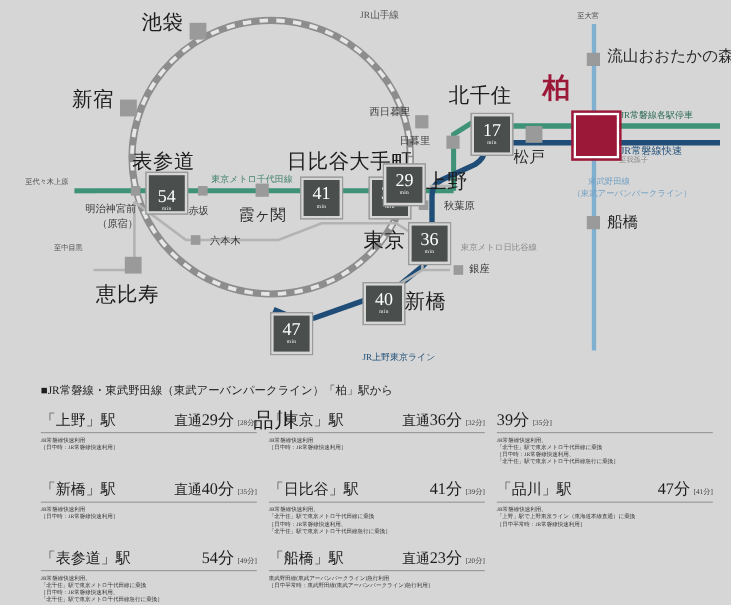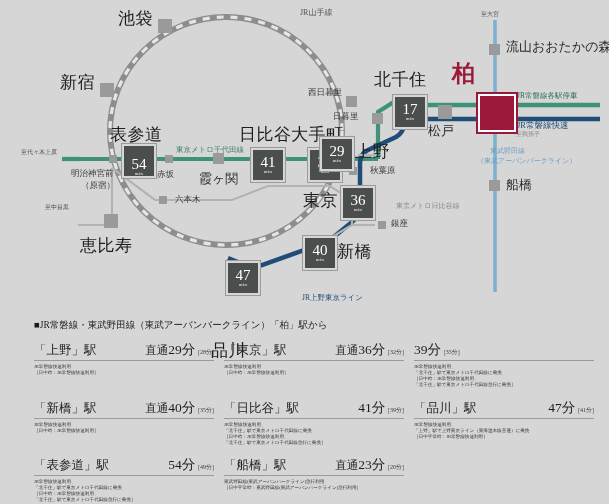--- a/index.html
+++ b/index.html
@@ -13,21 +13,21 @@
   }
   #map{
     position:absolute;left:0;top:0;width:609px;height:314px;
     background:#d6d6d6;
   }
   #map svg{position:absolute;left:0;top:0;}
   .lbl{position:absolute;white-space:nowrap;line-height:1;}
   
   .st-big{font-size:17px;color:#1d1d1d;letter-spacing:.5px;}
   .st-mid{font-size:13px;color:#2a2a2a;}
-  .st-sm{font-size:8.5px;color:#3a3a3a;font-family:Liberation Mono, monospace;}
+  .st-sm{font-size:8.5px;color:#3a3a3a;}
   .st-xs{font-size:6px;color:#4a4a4a;}
   .kashiwa{font-size:23px;color:#9b1838;letter-spacing:1px;font-weight:bold;}
   .lin-green{font-size:7.5px;color:#3e7f6b;}
   .lin-blue{font-size:8.5px;color:#1f4d77;}
   .lin-lblue{font-size:7px;color:#6f9fc4;}
   .lin-gray2{font-size:7px;color:#8a8a8a;}
   .lin-yama{font-size:8px;color:#555;}
 
   
   .badge{
@@ -153,21 +153,21 @@
   <div class="lbl st-sm" style="left:71px;top:170px;">明治神宮前</div>
   <div class="lbl st-sm" style="left:81px;top:182px;">（原宿）</div>
 
   <div class="lbl st-xs" style="left:481px;top:11px;">至大宮</div>
   <div class="lbl st-xs" style="left:516px;top:131px;color:#8a8a8a;">至我孫子</div>
   <div class="lbl st-xs" style="left:21px;top:149px;">至代々木上原</div>
   <div class="lbl st-xs" style="left:45px;top:204px;">至中目黒</div>
 
   <div class="lbl lin-yama" style="left:300px;top:9px;">JR山手線</div>
   <div class="lbl lin-green" style="left:176px;top:146px;">東京メトロ千代田線</div>
-  <div class="lbl lin-gray2" style="left:396px;top:203px;">東京メトロ日比谷線</div>
+  <div class="lbl lin-gray2" style="left:384px;top:203px;">東京メトロ日比谷線</div>
   <div class="lbl lin-blue" style="left:302px;top:278px;font-size:7.5px;margin-top:16px;">JR上野東京ライン</div>
   <div class="lbl lin-blue" style="left:517px;top:92px;font-size:7.5px;color:#2d6b57;">JR常磐線各駅停車</div>
   <div class="lbl lin-blue" style="left:517px;top:121px;">JR常磐線快速</div>
   <div class="lbl lin-lblue" style="left:490px;top:148px;text-align:center;">東武野田線</div>
   <div class="lbl lin-lblue" style="left:477px;top:158px;">（東武アーバンパークライン）</div>
 
   <div class="lbl kashiwa" style="left:452px;top:62px;">柏</div>
   <div id="kashiwa-box"></div>
 
   <div class="badge" style="left:122px;top:144px;justify-content:flex-end;">

